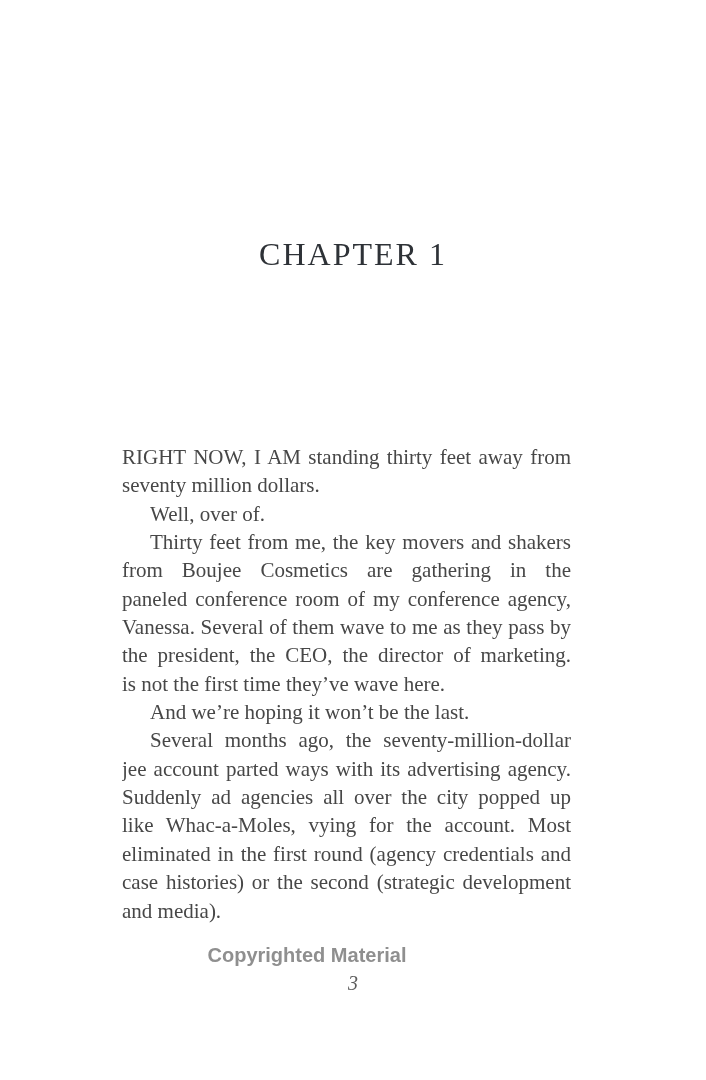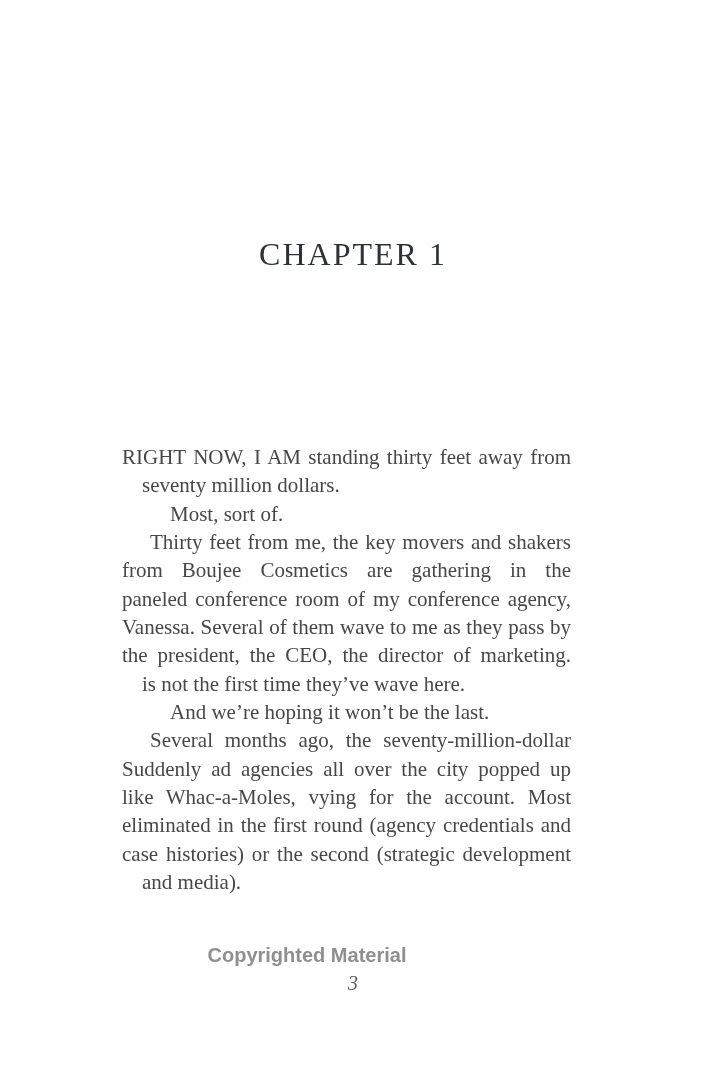--- a/index.html
+++ b/index.html
@@ -41,21 +41,20 @@
     width: 449px;
     height: 28.35px;
     overflow: hidden;
     text-align: justify;
     text-align-last: justify;
     white-space: normal;
   }
   .text-line.last {
     text-align: left;
     text-align-last: left;
-    margin-left: 20px;
   }
   .text-line.indent {
     text-indent: 28px;
   }
   .copyright-notice {
     position: absolute;
     top: 944px;
     left: 0;
     width: 614px;
     text-align: center;
@@ -78,29 +77,30 @@
 </style>
 </head>
 <body>
 
 <div class="page">
   <h1 class="chapter-heading">CHAPTER 1</h1>
 
   <div class="body-text" id="body-text">
       <div class="text-line">RIGHT NOW, I AM standing thirty feet away from</div>
       <div class="text-line last">seventy million dollars.</div>
-      <div class="text-line last indent">Most, sort of.</div>
+      <div class="text-line last indent">Well, over of.</div>
       <div class="text-line indent">Thirty feet from me, the key movers and shakers</div>
       <div class="text-line">from Boujee Cosmetics are gathering in the mahogany-</div>
       <div class="text-line">paneled conference room of my conference agency,</div>
       <div class="text-line">Vanessa. Several of them wave to me as they pass by—</div>
       <div class="text-line">the president, the CEO, the director of marketing. This</div>
       <div class="text-line last">is not the first time they’ve wave here.</div>
       <div class="text-line last indent">And we’re hoping it won’t be the last.</div>
       <div class="text-line indent">Several months ago, the seventy-million-dollar Bou-</div>
+      <div class="text-line">jee account parted ways with its advertising agency.</div>
       <div class="text-line">Suddenly ad agencies all over the city popped up</div>
       <div class="text-line">like Whac-a-Moles, vying for the account. Most were</div>
       <div class="text-line">eliminated in the first round (agency credentials and</div>
       <div class="text-line">case histories) or the second (strategic development</div>
       <div class="text-line last">and media).</div>
     </div>
 
   <div class="copyright-notice">Copyrighted Material</div>
 
   <div class="page-number">3</div>

